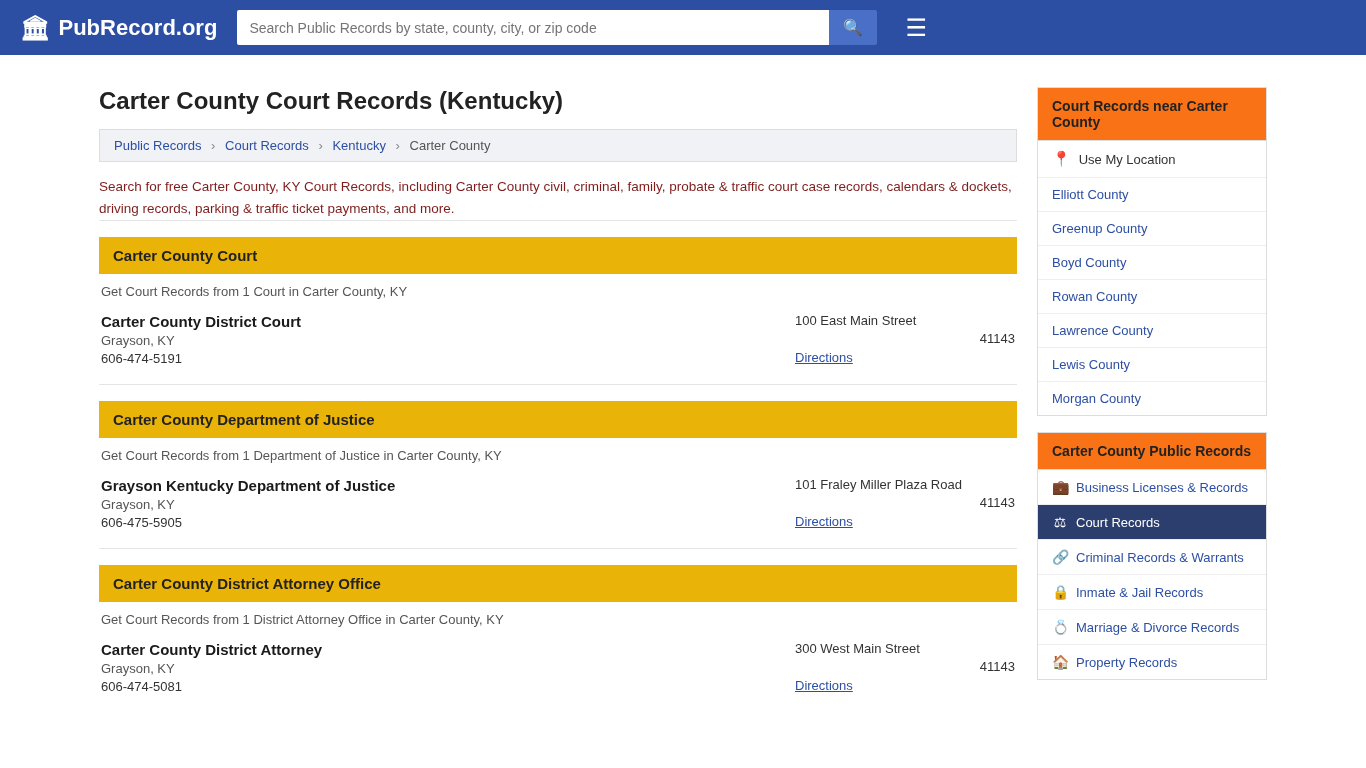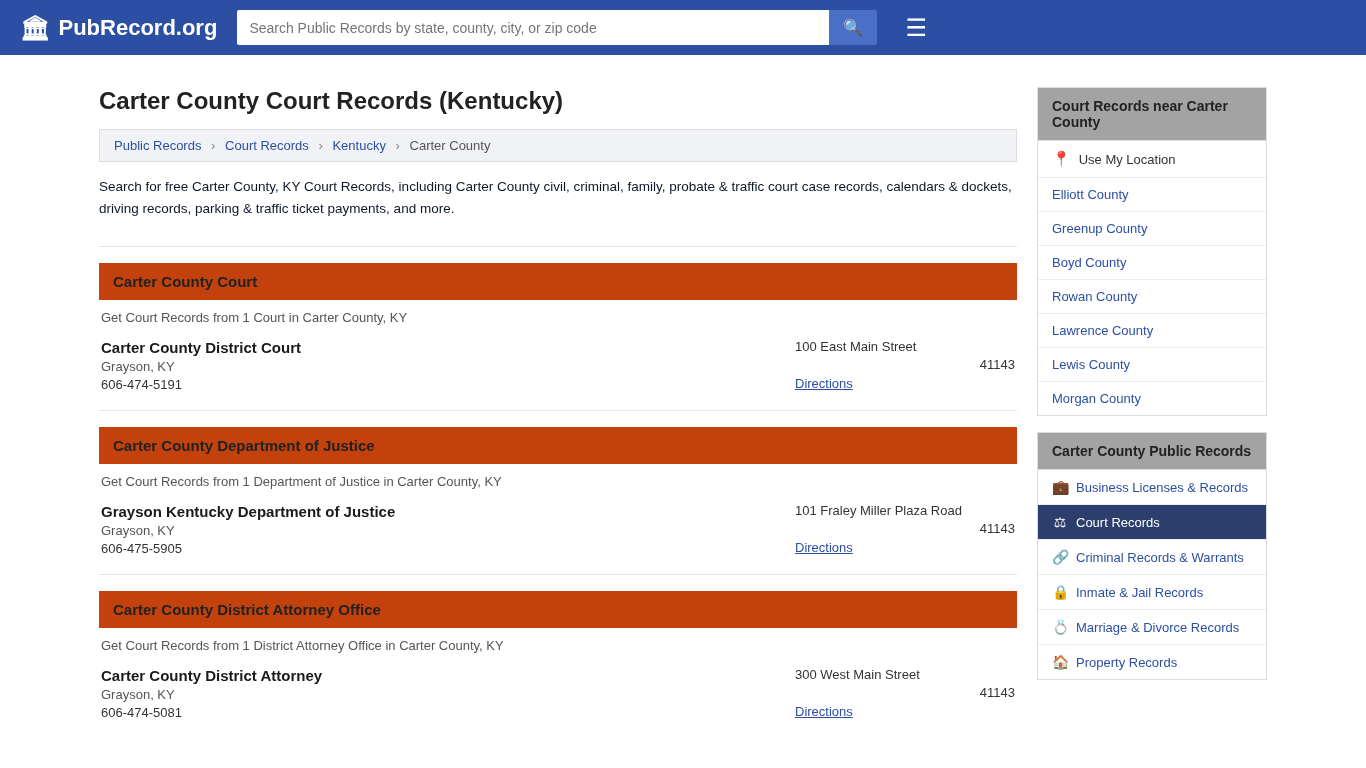--- a/index.html
+++ b/index.html
@@ -86,30 +86,30 @@
     }
     .breadcrumb a {
       color: #2c4fa3;
       text-decoration: none;
     }
     .breadcrumb .sep { margin: 0 6px; color: #888; }
 
     
     .description {
       font-size: 13.5px;
-      color: #0f172a;
+      color: #7f1d1d;
       line-height: 1.6;
       margin-bottom: 16px;
-      padding-bottom: 27px;
+      padding-bottom: 1px;
       border-bottom: 1px solid #e5e5e5;
     }
 
     
     .section-header {
-      background: #c2410c;
+      background: #eab308;
       padding: 10px 14px;
       font-weight: bold;
       font-size: 15px;
       color: #222;
       margin-bottom: 10px;
       margin-top: 16px;
     }
 
     
     .section-desc {
@@ -162,21 +162,21 @@
       cursor: pointer;
     }
 
     
     .sidebar {
       width: 230px;
       flex-shrink: 0;
     }
 
     .sidebar-section-title {
-      background: #a3a3a3;
+      background: #f97316;
       padding: 10px 14px;
       font-weight: bold;
       font-size: 14px;
       color: #222;
       margin-bottom: 0;
       border: 1px solid #ddd;
       border-bottom: none;
     }
 
     .sidebar-list {

